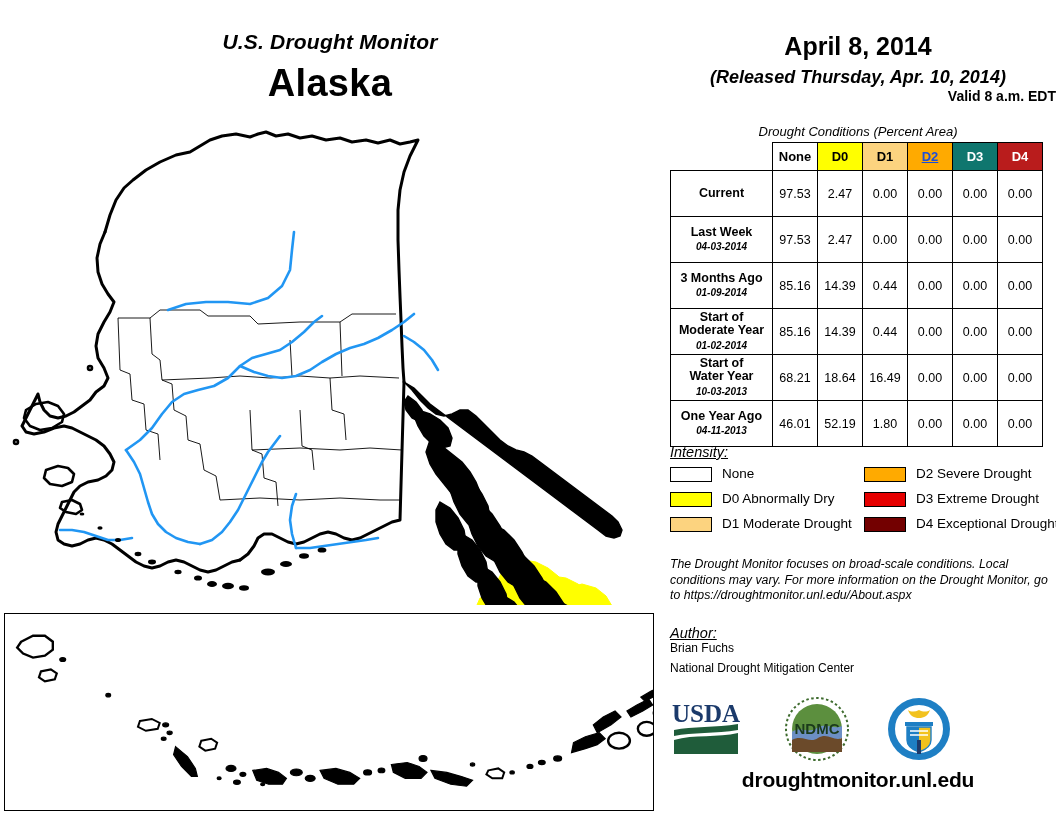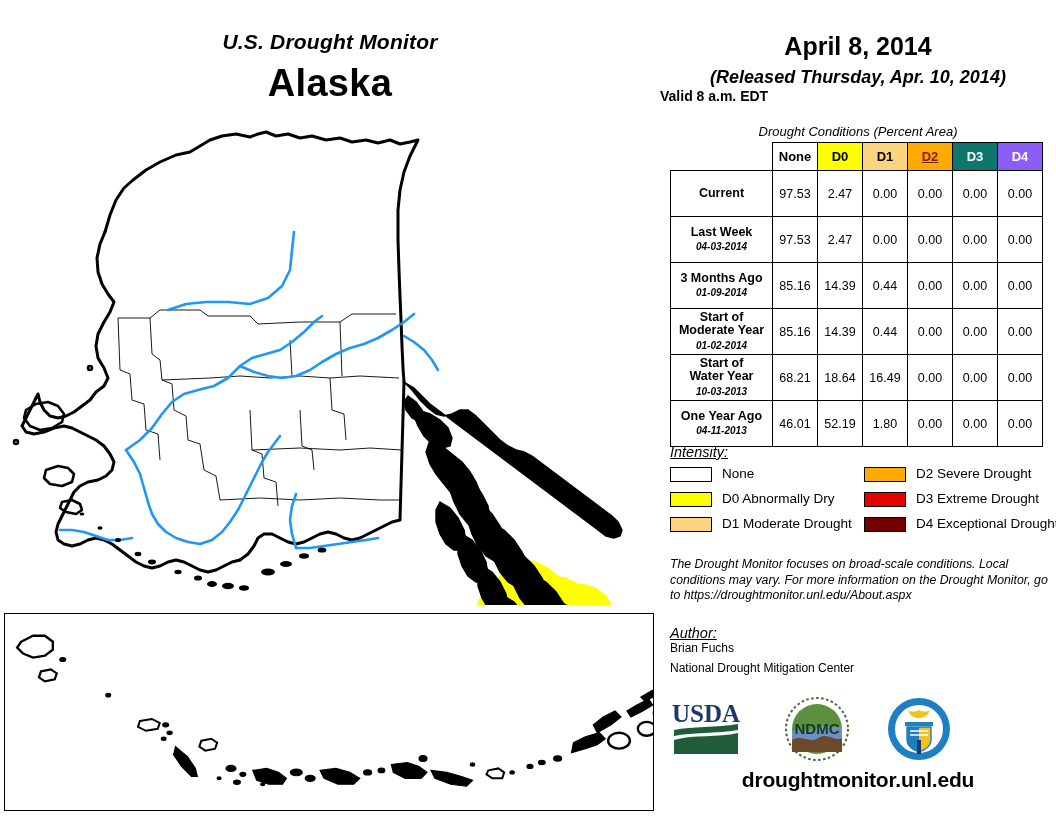--- a/index.html
+++ b/index.html
@@ -21,44 +21,44 @@
      border:1.5px solid #000;box-sizing:border-box;background:#fff;}
   #inset-svg{display:block;width:100%;height:100%;}
 
   
   #info-panel{left:660px;top:0;width:396px;height:816px;}
 
   #hdr-date{left:0;top:32px;width:396px;text-align:center;
      font-size:25px;font-weight:bold;}
   #hdr-released{left:0;top:67px;width:396px;text-align:center;
      font-size:18px;font-weight:bold;font-style:italic;}
-  #hdr-valid{left:0;top:88px;width:396px;text-align:left;
+  #hdr-valid{left:0;top:88px;width:396px;text-align:right;
      font-size:14px;font-weight:bold;}
   #tbl-caption{left:0;top:124px;width:396px;text-align:center;
      font-size:13px;font-style:italic;}
 
   
   #dm-table{left:10px;top:142px;border-collapse:collapse;
      table-layout:fixed;font-size:12.5px;}
   #dm-table td,#dm-table th{border:1.4px solid #000;text-align:center;
      vertical-align:middle;padding:0;}
   #dm-table .lbl{width:101px;}
   #dm-table .val{width:44px;}
   #dm-table thead .lbl{border:none;}
   #dm-table thead th{height:27px;font-size:13px;font-weight:bold;}
   #dm-table tbody td{height:45px;}
   #dm-table tbody .lbl{font-weight:bold;font-size:12.5px;line-height:13.5px;}
   #dm-table tbody .lbl .d{font-weight:bold;font-style:italic;font-size:10px;
      display:block;margin-top:1px;}
   .c-none{background:#fff;color:#000;}
   .c-d0{background:#FFFF00;color:#000;}
   .c-d1{background:#FCD37F;color:#000;}
-  .c-d2{background:#FFAA00;color:#7f1d1d;text-decoration:underline;}
+  .c-d2{background:#FFAA00;color:#1d4ed8;text-decoration:underline;}
   .c-d3{background:#0f766e;color:#fff;}
-  .c-d4{background:#8b5cf6;color:#fff;}
+  .c-d4{background:#b91c1c;color:#fff;}
 
   
   #intensity-title{left:10px;top:444px;font-size:14.5px;font-style:italic;
      text-decoration:underline;}
   .leg-item{position:absolute;height:17px;}
   .leg-sw{position:absolute;left:0;top:1px;width:42px;height:15px;
      border:1.2px solid #000;box-sizing:border-box;}
   .leg-tx{position:absolute;left:52px;top:0;white-space:nowrap;font-size:13.5px;}
 
   

